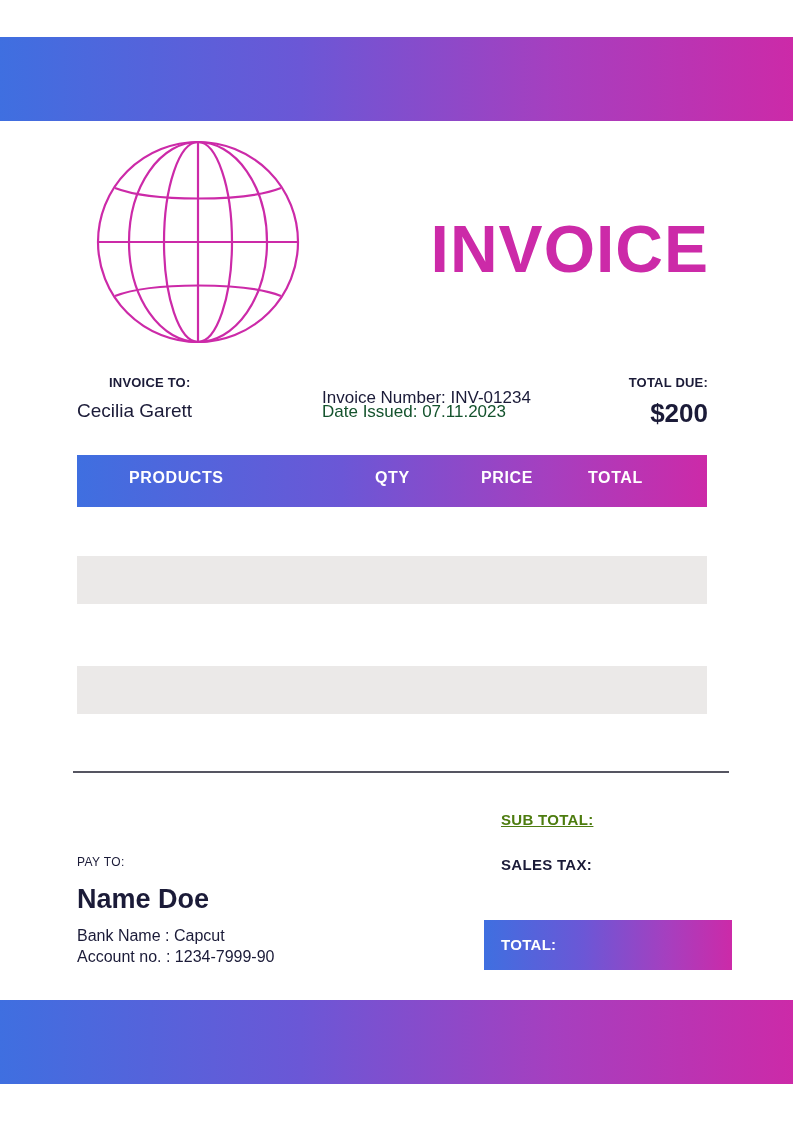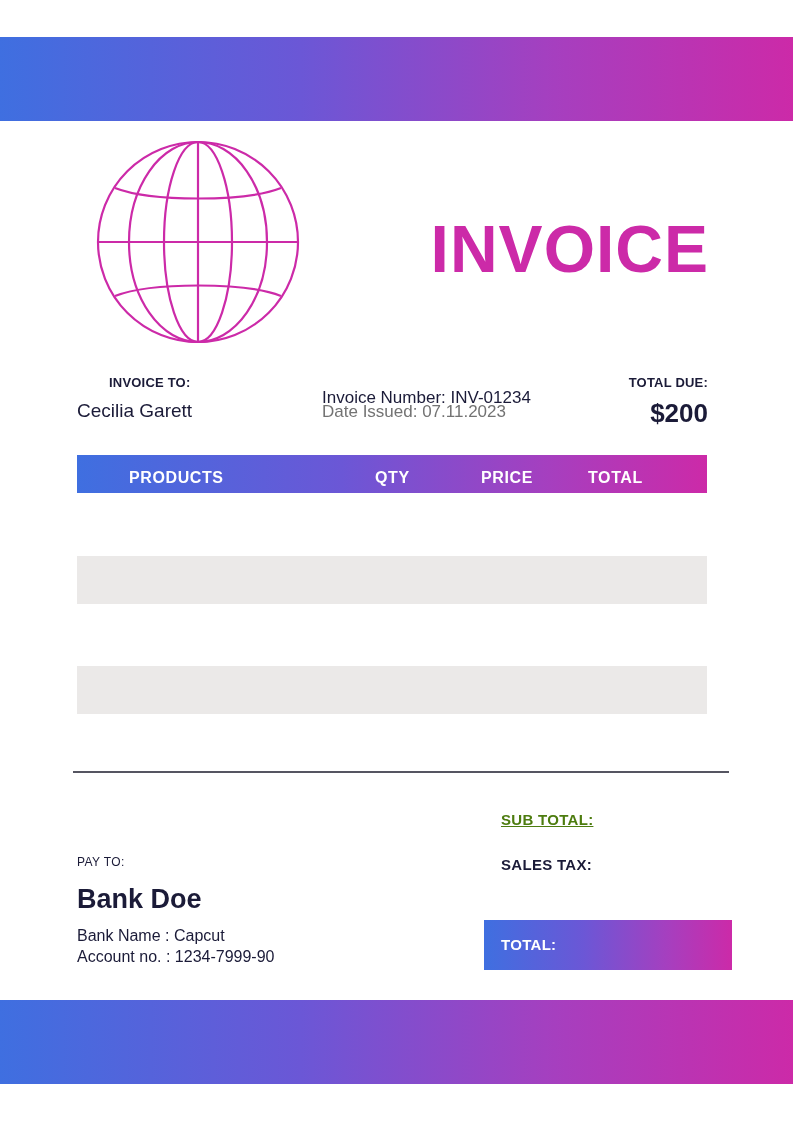--- a/index.html
+++ b/index.html
@@ -83,21 +83,21 @@
     top: 372px;
     font-size: 17px;
     color: #1b1b38;
     margin-top: 16px;
   }
   .meta-date {
     position: absolute;
     left: 322px;
     top: 402px;
     font-size: 17px;
-    color: #737373;
+    color: #14532d;
   }
   .total-due-label {
     position: absolute;
     right: 85px;
     top: 375px;
     font-size: 13px;
     font-weight: bold;
     color: #1b1b38;
     letter-spacing: 0.2px;
   }
@@ -109,21 +109,21 @@
     font-weight: bold;
     color: #1b1b38;
   }
 
   
   .table-head {
     position: absolute;
     left: 77px;
     top: 455px;
     width: 630px;
-    height: 38px;
+    height: 52px;
     background: linear-gradient(90deg, #3f6fe0 0%, #6b57d6 42%, #a63fbf 75%, #cc2aa8 100%);
     color: #ffffff;
     font-size: 16px;
     font-weight: bold;
     letter-spacing: 0.6px;
   }
   .th {
     position: absolute;
     top: 14px;
   }
@@ -267,18 +267,18 @@
   <div class="divider"></div>
 
   <div class="sub-total-label">SUB TOTAL:</div>
   <div class="sales-tax-label">SALES TAX:</div>
 
   <div class="total-box">
     <span>TOTAL:</span>
   </div>
 
   <div class="pay-to-label">PAY TO:</div>
-  <div class="pay-to-name">Bank Doe</div>
+  <div class="pay-to-name">Name Doe</div>
   <div class="pay-to-bank">Bank Name : Capcut</div>
   <div class="pay-to-account">Account no. : 1234-7999-90</div>
 
   <div class="bar bar-bottom"></div>
 </div>
 
 </body></html>

